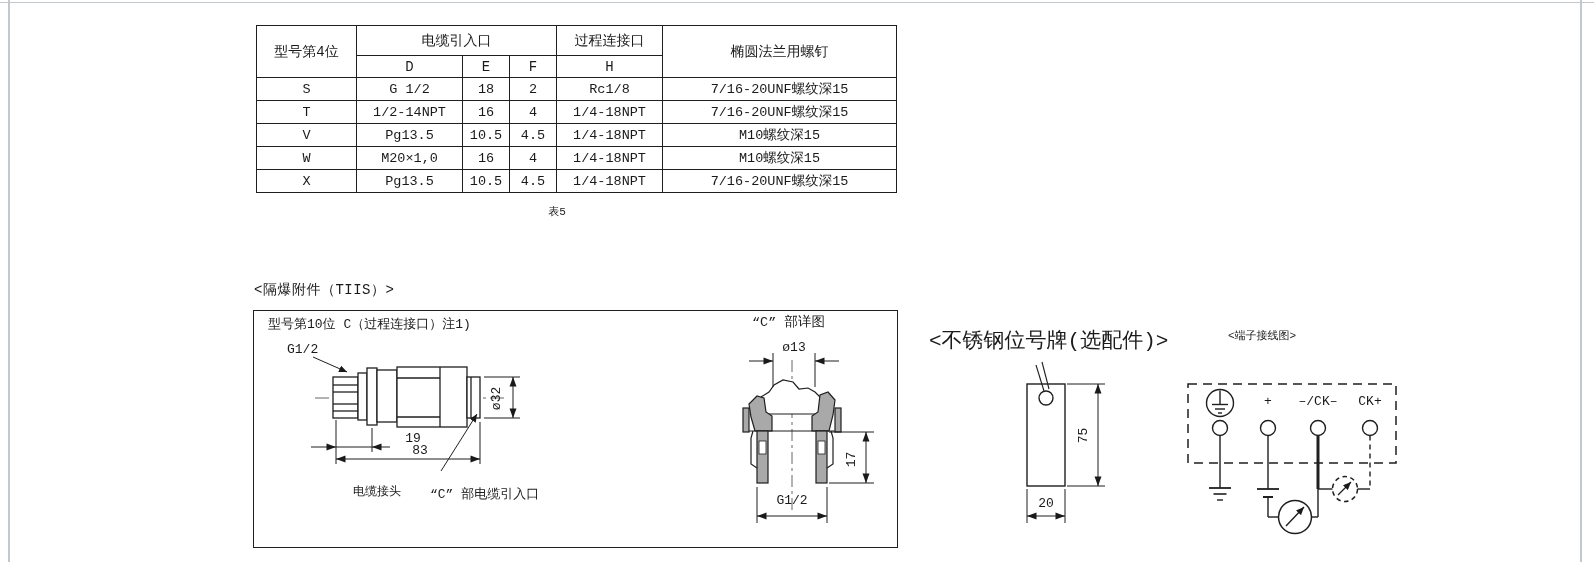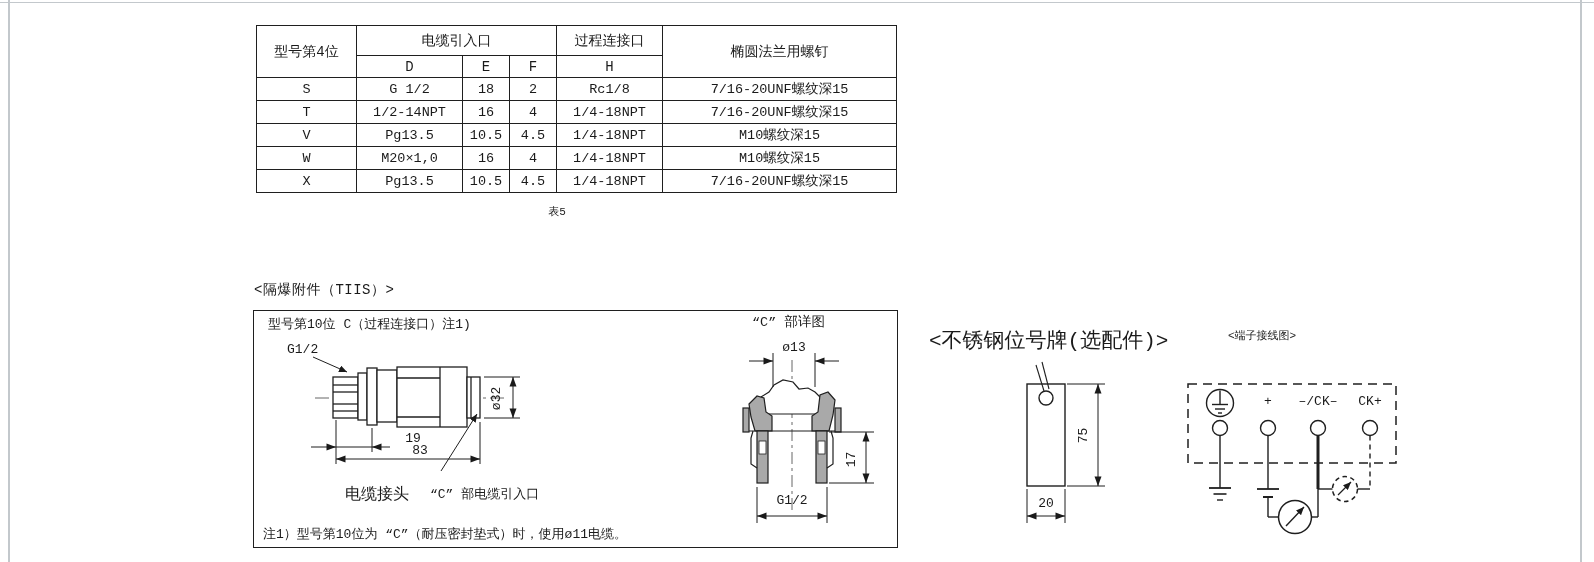--- a/index.html
+++ b/index.html
@@ -239,28 +239,27 @@
   <div class="lbl sec-head" style="left:254px;top:282px;">&lt;隔爆附件（TIIS）&gt;</div>
   <div class="box"></div>
 
   <div class="lbl" style="left:268px;top:318px;">型号第10位 C（过程连接口）注1)</div>
   <div class="lbl" style="left:752px;top:315px;font-size:13.5px;">“C” 部详图</div>
 
   <div class="lbl" style="left:287px;top:343px;">G1/2</div>
   <div class="lbl rot ctr" style="left:483px;top:391px;width:28px;">ø32</div>
   <div class="lbl ctr" style="left:362px;top:432px;width:24px;margin-left:39px;">19</div>
   <div class="lbl ctr" style="left:408px;top:444px;width:24px;">83</div>
-  <div class="lbl ctr" style="font-size:16px;left:344px;top:486px;width:66px;">电缆接头</div>
+  <div class="lbl ctr" style="font-size:12px;left:344px;top:486px;width:66px;">电缆接头</div>
   <div class="lbl" style="left:430px;top:488px;">“C” 部电缆引入口</div>
 
   <div class="lbl ctr" style="left:779px;top:341px;width:30px;">ø13</div>
   <div class="lbl rot ctr" style="left:840px;top:452px;width:24px;">17</div>
   <div class="lbl ctr" style="left:770px;top:494px;width:44px;">G1/2</div>
 
-  <div class="lbl" style="left:263px;top:528px;">注1）型号第10位为 “C”（耐压密封垫式）时，使用ø11电缆。</div>
 
   <div class="lbl" style="font-size:21px;left:929px;top:330px;">&lt;不锈钢位号牌(选配件)&gt;</div>
   <div class="lbl rot ctr" style="left:1072px;top:428px;width:24px;">75</div>
   <div class="lbl ctr" style="left:1032px;top:497px;width:28px;">20</div>
 
   <div class="lbl" style="font-size:11px;left:1228px;top:330px;">&lt;端子接线图&gt;</div>
   <div class="lbl ctr" style="left:1238px;top:395px;width:60px;">+</div>
   <div class="lbl ctr" style="left:1288px;top:395px;width:60px;">–/CK–</div>
   <div class="lbl ctr" style="left:1340px;top:395px;width:60px;">CK+</div>
 

